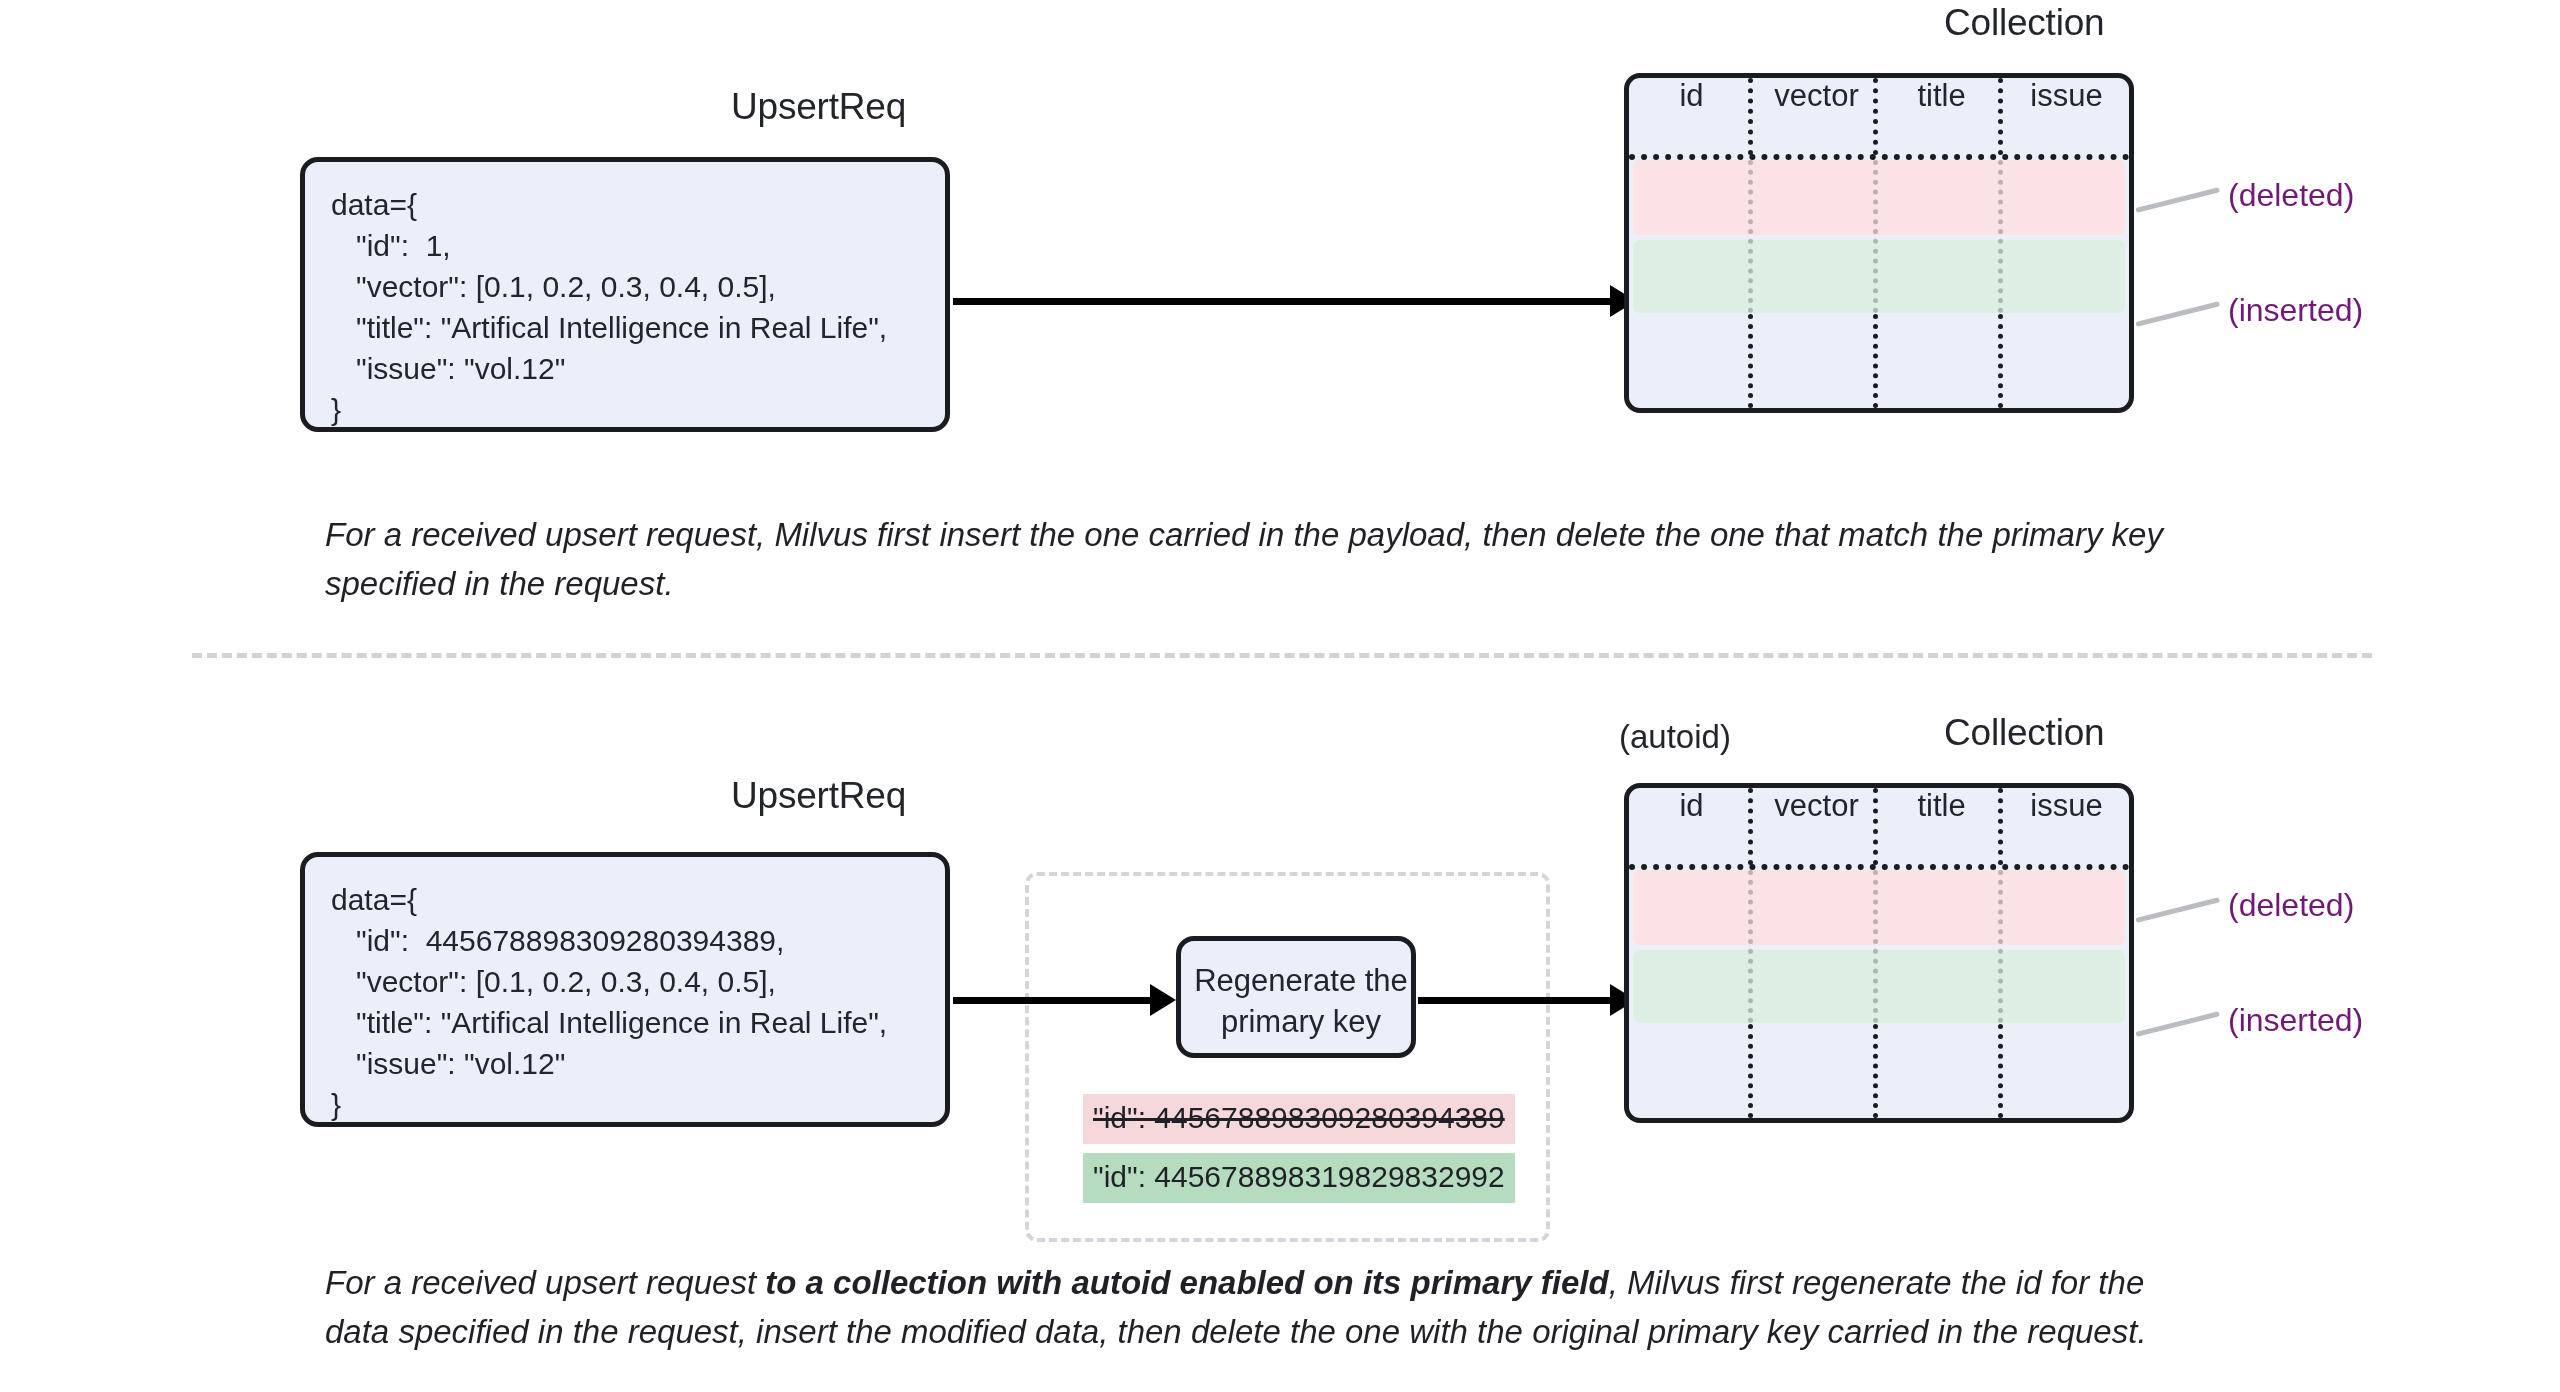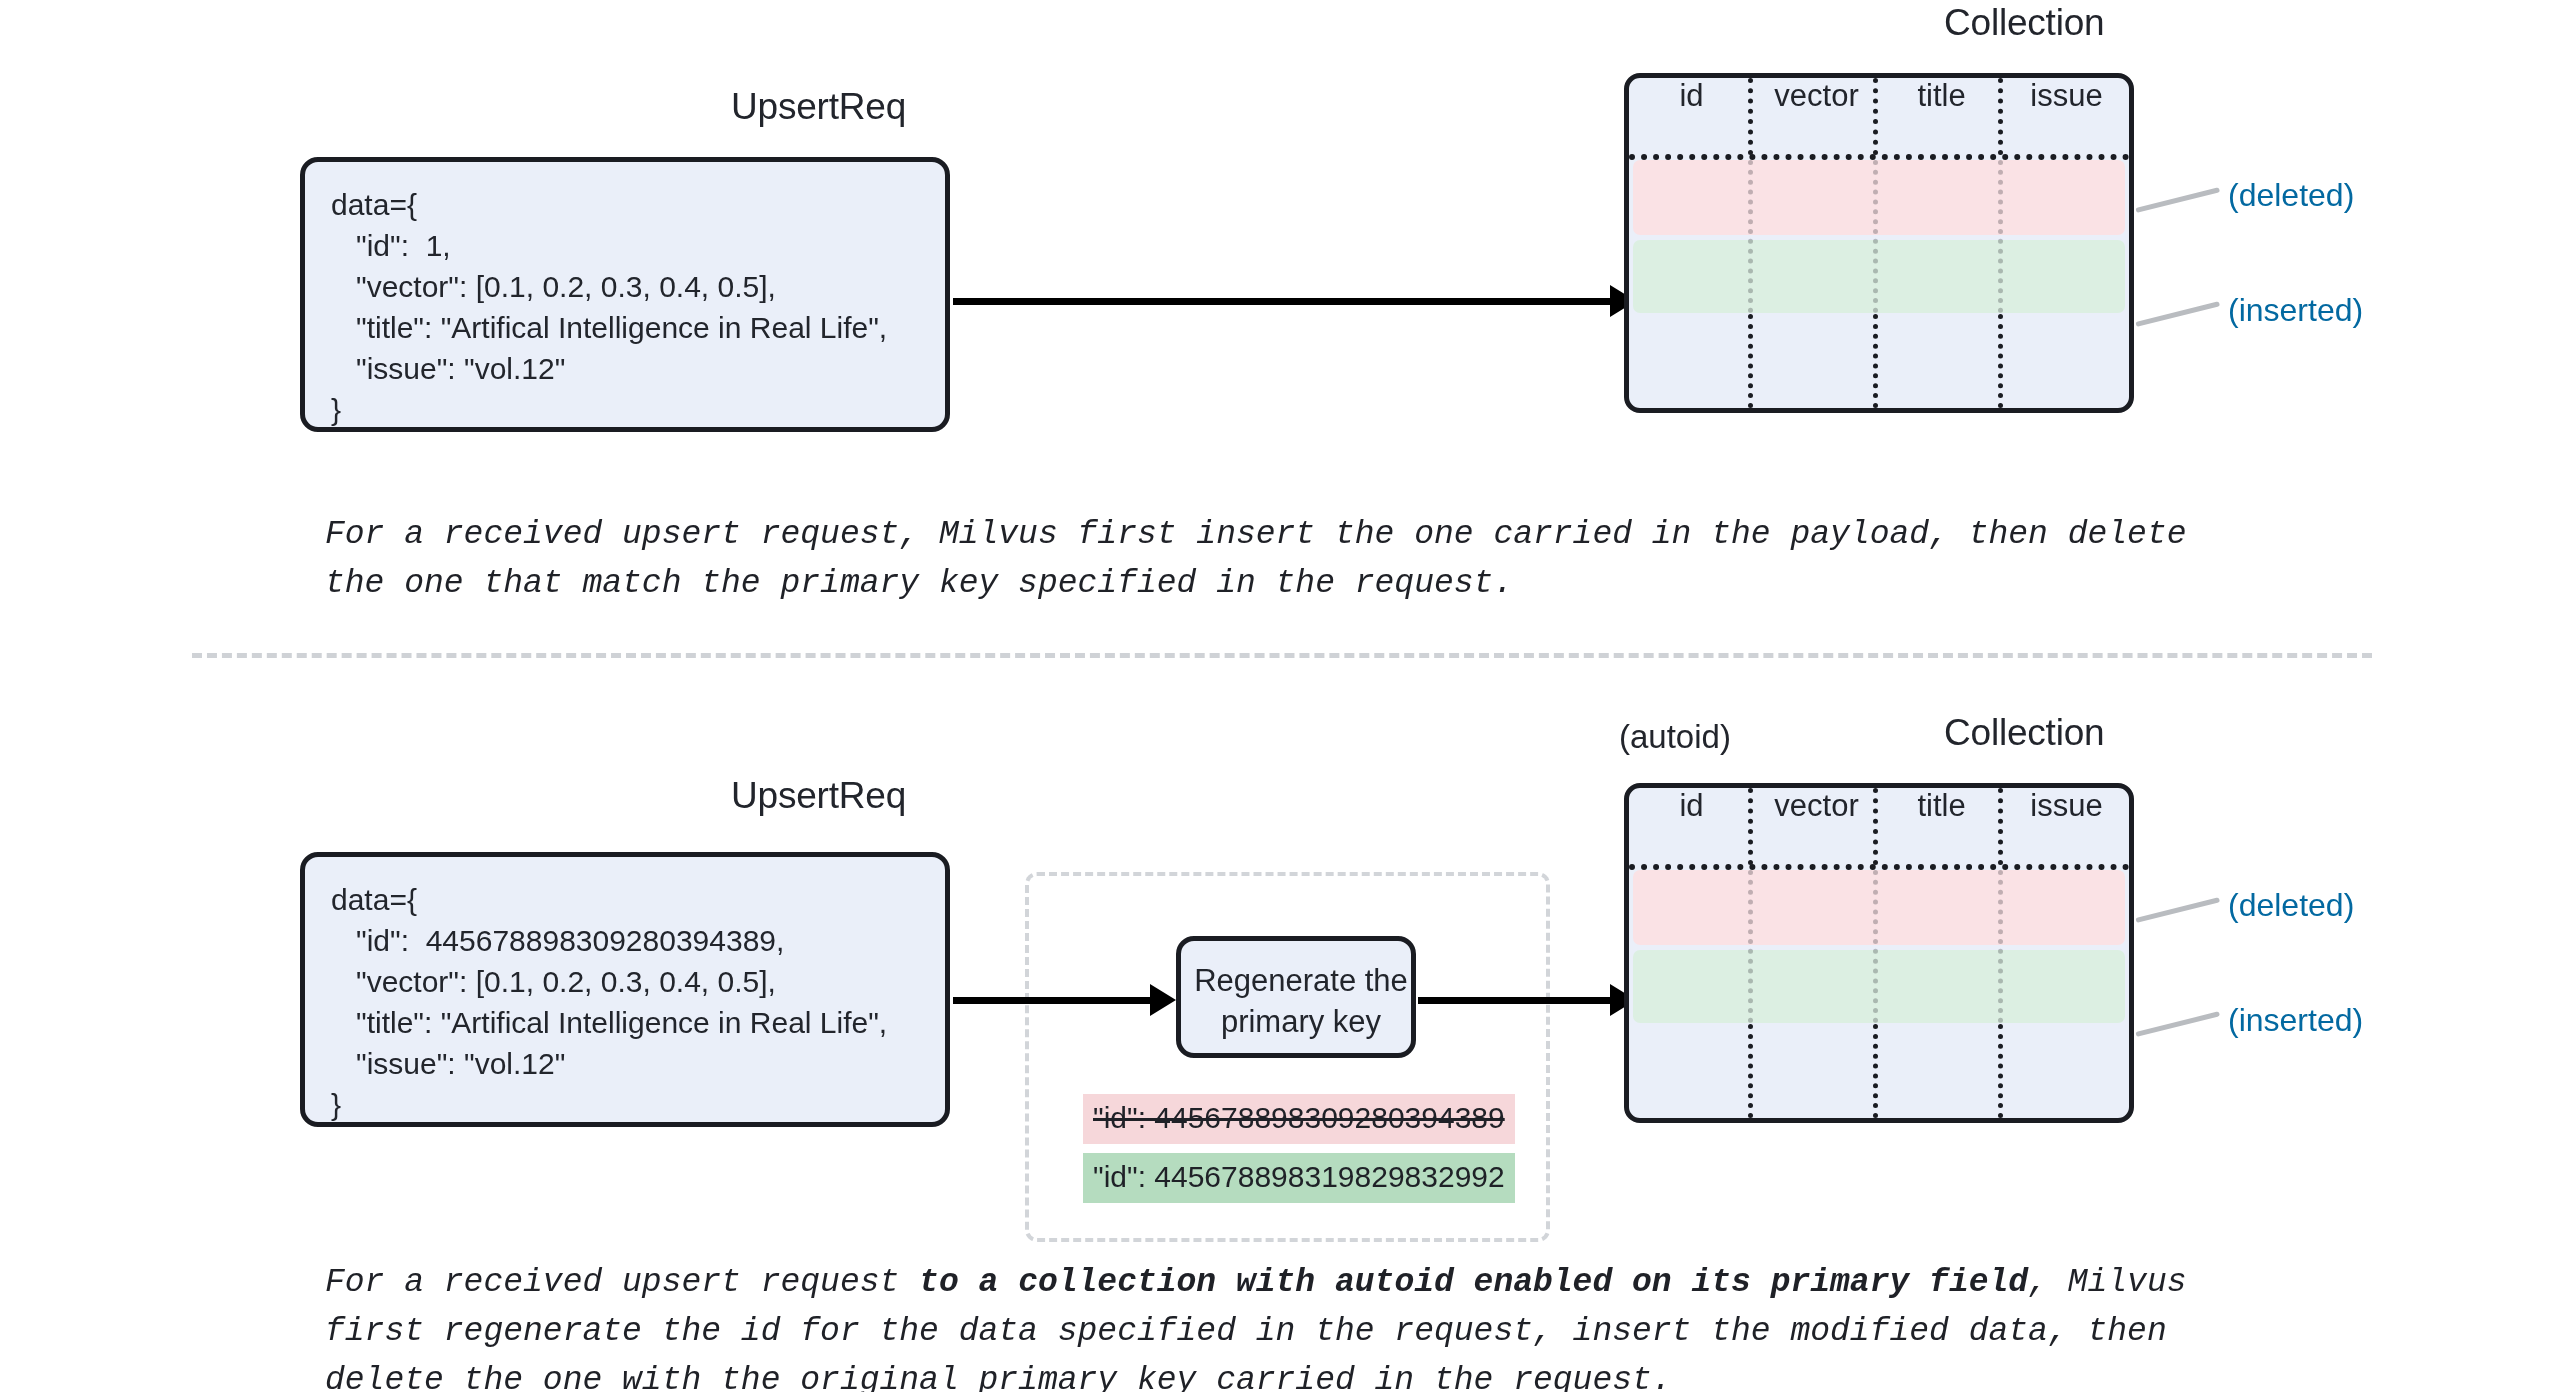--- a/index.html
+++ b/index.html
@@ -102,32 +102,31 @@
   
   .leader {
     position: absolute;
     height: 5px;
     background: #b9bcc0;
     transform-origin: left center;
     border-radius: 3px;
   }
   .callout-label {
     font-size: 32px;
-    color: #0369a1;
+    color: #701a75;
     white-space: nowrap;
   }
 
   
   .caption {
     font-style: italic;
     font-size: 33px;
     line-height: 49px;
     color: #1f2127;
     width: 1880px;
-    font-family: Liberation Mono, monospace;
   }
   .caption b { font-weight: bold; font-style: italic; }
 
   
   .sec-divider {
     position: absolute;
     height: 0;
     border-top: 5px dashed #cfd2d6;
   }
 

